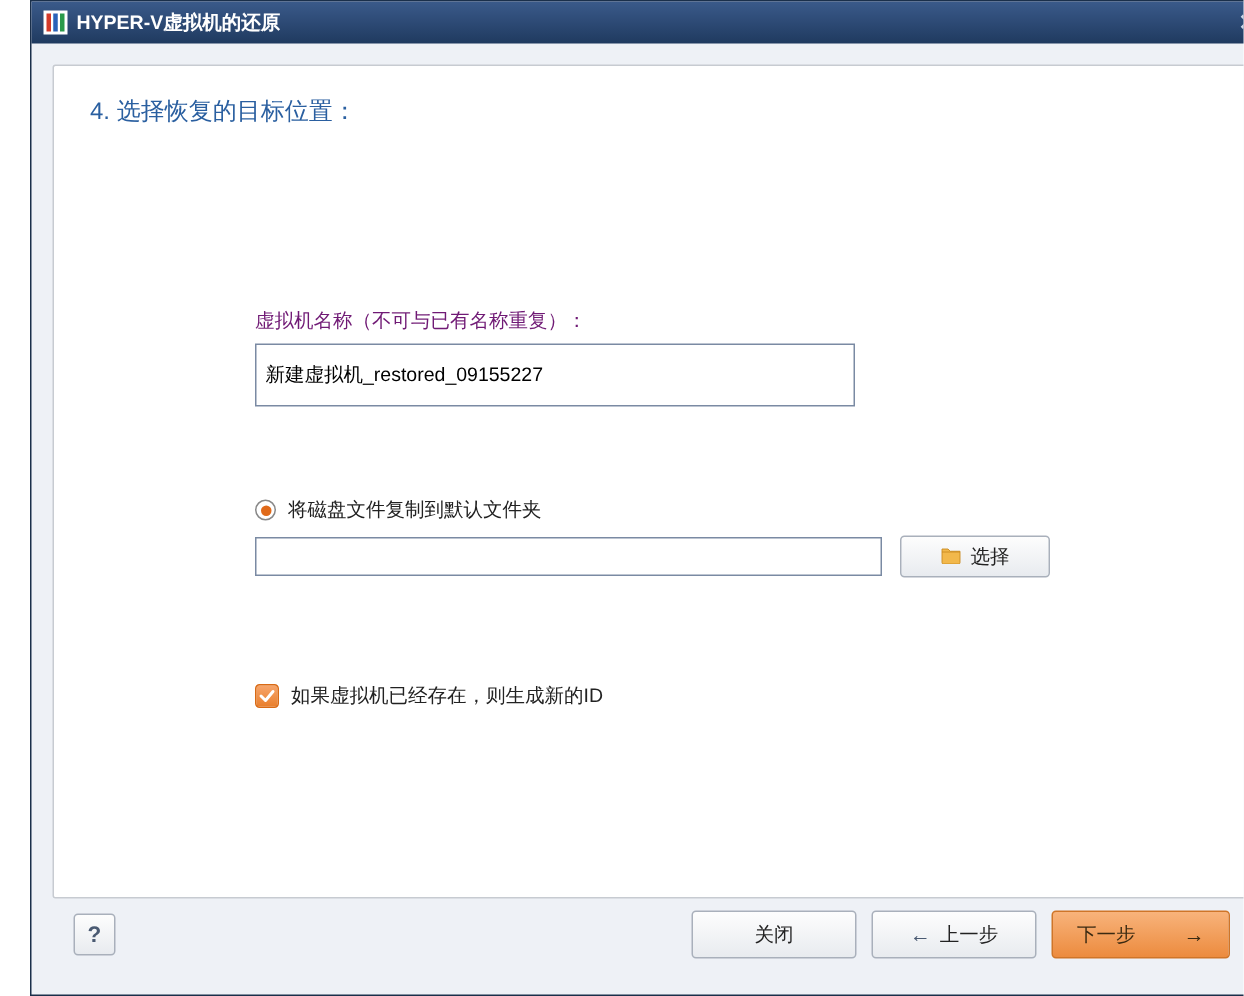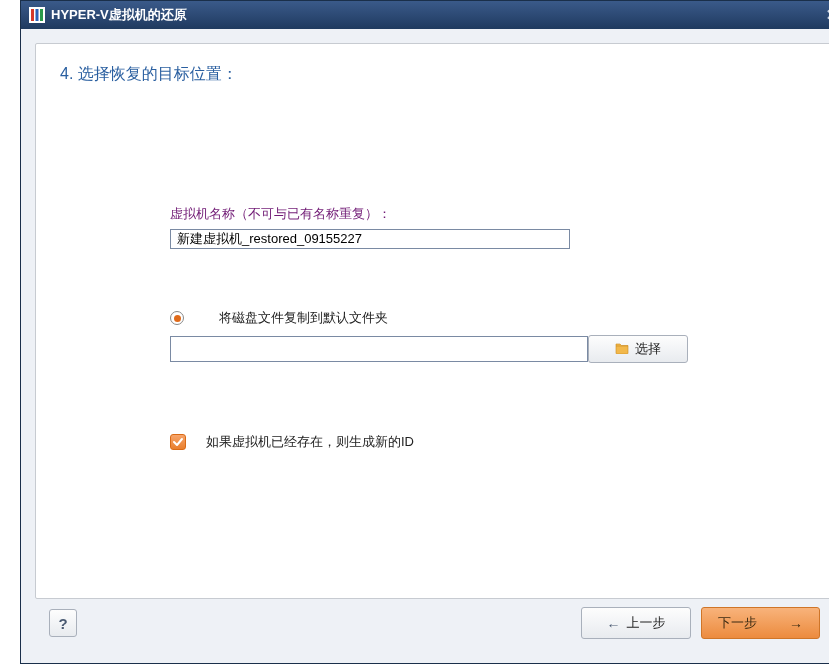--- a/index.html
+++ b/index.html
@@ -78,21 +78,21 @@
     margin-top: 120px;
     width: 560px;
   }
   .field-label {
     font-size: 13px;
     color: #701a75;
     margin-bottom: 6px;
   }
   .text-input {
     width: 400px;
-    height: 20px;
+    height: 42px;
     border: 1px solid #7a8aa3;
     padding: 2px 6px;
     font-size: 13px;
     font-family: inherit;
   }
   .text-input-wide {
     width: 418px;
     height: 26px;
     border: 1px solid #7a8aa3;
     padding: 2px 6px;
@@ -102,41 +102,41 @@
   .radio-group {
     margin-top: 60px;
   }
   .radio-row {
     display: flex;
     align-items: center;
     margin-bottom: 8px;
     font-size: 13px;
     color: #222;
     cursor: pointer;
-    gap: 27px;
   }
   .radio {
     width: 14px; height: 14px;
     border-radius: 50%;
     border: 1px solid #888;
     margin-right: 8px;
     display: inline-flex;
     align-items: center;
     justify-content: center;
     background: #fff;
   }
   .radio.checked::after {
     content: "";
     width: 7px; height: 7px;
     border-radius: 50%;
     background: #e06a1a;
   }
   .path-row {
     display: flex;
     align-items: center;
+    gap: 12px;
     margin-top: 6px;
   }
   .btn {
     height: 28px;
     border: 1px solid #a9b0bb;
     border-radius: 3px;
     background: linear-gradient(to bottom, #fdfdfd, #e8ebef);
     font-size: 13px;
     font-family: inherit;
     padding: 0 16px;
@@ -151,21 +151,20 @@
     width: 100px;
   }
   .folder-icon svg { width: 14px; height: 12px; }
   .checkbox-row {
     margin-top: 70px;
     display: flex;
     align-items: center;
     font-size: 13px;
     color: #222;
     cursor: pointer;
-    gap: 12px;
   }
   .checkbox {
     width: 16px; height: 16px;
     border-radius: 3px;
     margin-right: 8px;
     display: inline-flex;
     align-items: center;
     justify-content: center;
     background: linear-gradient(to bottom, #f7a56b, #e97f2d);
     border: 1px solid #d96a15;
@@ -261,20 +260,23 @@
 
       </div>
     </div>
 
     <div class="footer">
       <div class="help-btn">
         <span>?</span>
       </div>
       <div class="footer-spacer"></div>
       <button class="btn">
+        <span>关闭</span>
+      </button>
+      <button class="btn">
         <span class="arrow-icon">←</span>
         <span>上一步</span>
       </button>
       <button class="btn btn-primary">
         <span>下一步</span>
         <span class="arrow-icon">→</span>
       </button>
     </div>
   </div>
 </div>

